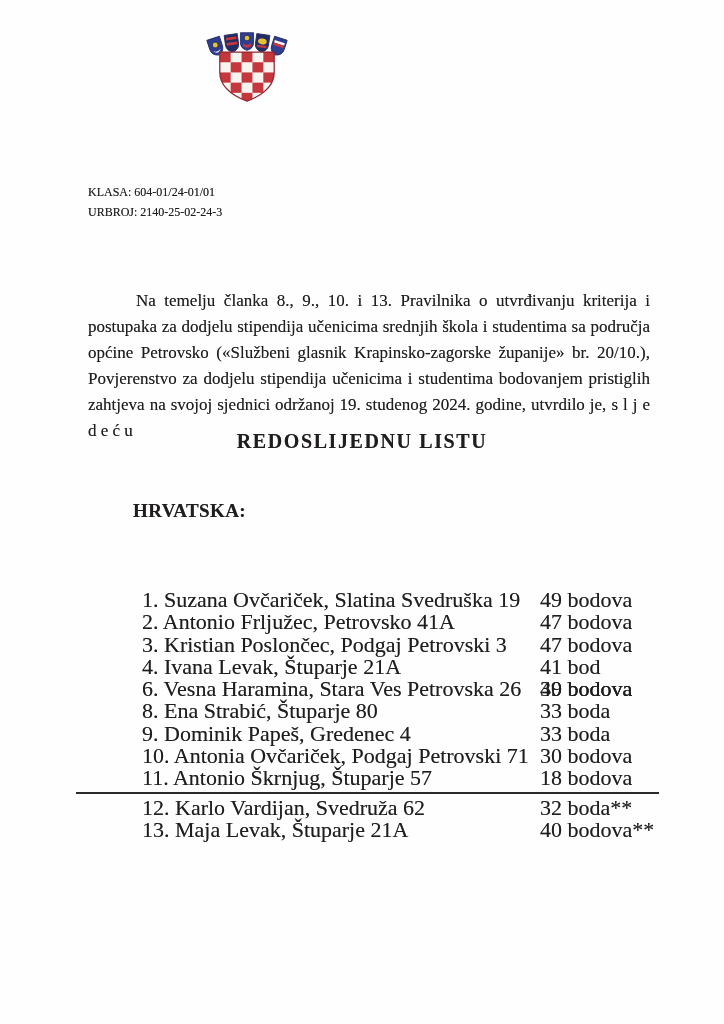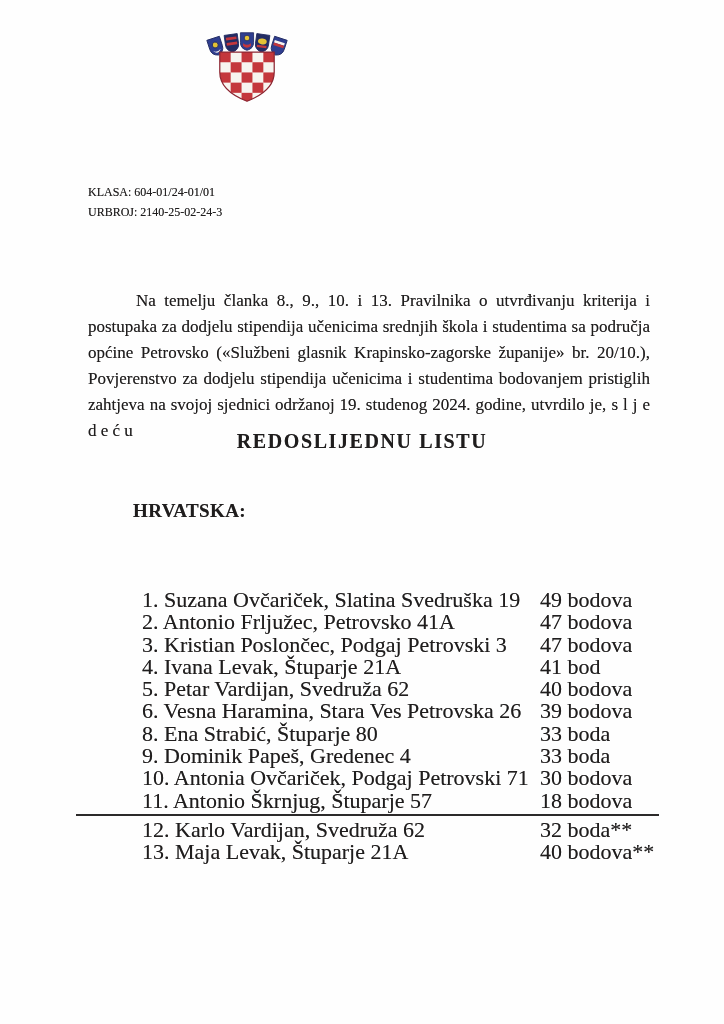--- a/index.html
+++ b/index.html
@@ -127,21 +127,21 @@
 
   <div class="doc-title">REDOSLIJEDNU LISTU</div>
 
   <div class="section">HRVATSKA:</div>
 
   <div class="list" id="students-list">
       <div class="row"><span>1. Suzana Ovčariček, Slatina Svedruška 19</span><span class="pts">49 bodova</span></div>
       <div class="row"><span>2. Antonio Frljužec, Petrovsko 41A</span><span class="pts">47 bodova</span></div>
       <div class="row"><span>3. Kristian Poslončec, Podgaj Petrovski 3</span><span class="pts">47 bodova</span></div>
       <div class="row"><span>4. Ivana Levak, Štuparje 21A</span><span class="pts">41 bod</span></div>
-      <div class="row"><span>5. Petar Vardijan, Svedruža 62</span><span class="pts">40 bodova</span></div>
+      <div class="row"><span class="pts">40 bodova</span></div>
       <div class="row"><span>6. Vesna Haramina, Stara Ves Petrovska 26</span><span class="pts">39 bodova</span></div>
       <div class="row"><span>8. Ena Strabić, Štuparje 80</span><span class="pts">33 boda</span></div>
       <div class="row"><span>9. Dominik Papeš, Gredenec 4</span><span class="pts">33 boda</span></div>
       <div class="row"><span>10. Antonia Ovčariček, Podgaj Petrovski 71</span><span class="pts">30 bodova</span></div>
       <div class="row"><span>11. Antonio Škrnjug, Štuparje 57</span><span class="pts">18 bodova</span></div>
       <hr class="cutoff">
       <div class="row"><span>12. Karlo Vardijan, Svedruža 62</span><span class="pts">32 boda**</span></div>
       <div class="row"><span>13. Maja Levak, Štuparje 21A</span><span class="pts">40 bodova**</span></div>
     </div>
 

